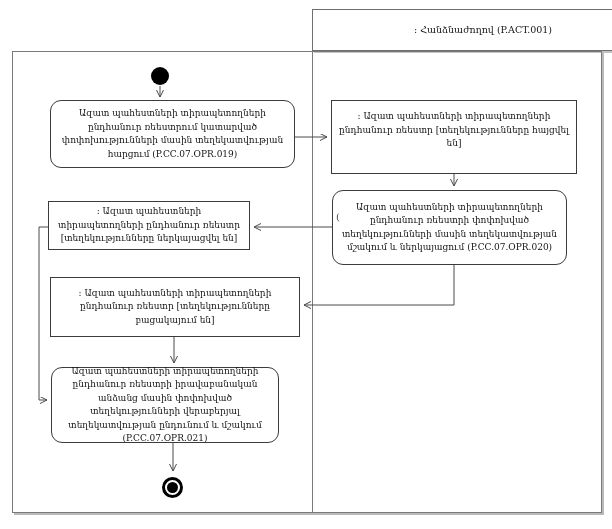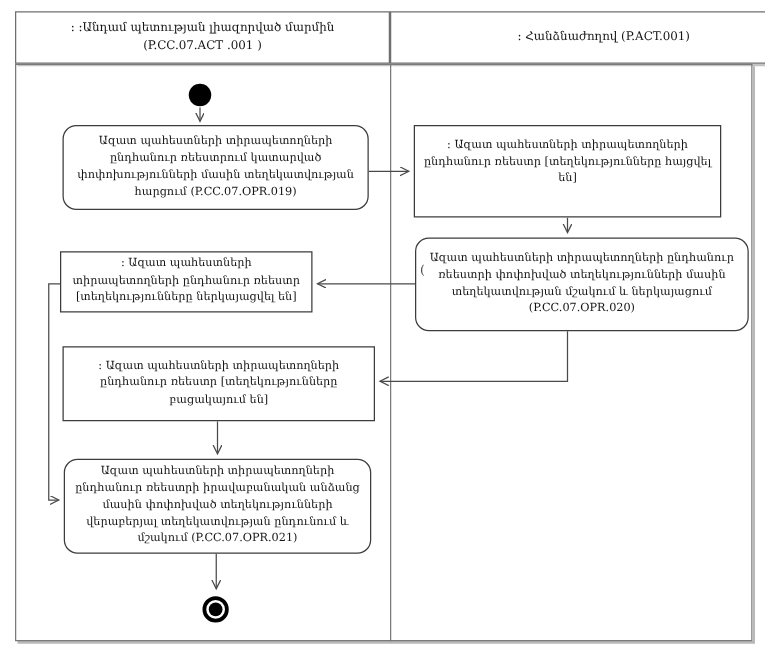--- a/index.html
+++ b/index.html
@@ -28,48 +28,44 @@
   .node{
     position:absolute;box-sizing:border-box;background:#ffffff;border:1px solid #3c3c3c;
     font-size:9px;line-height:1.5;text-align:center;
     display:flex;align-items:center;justify-content:center;
     padding:14px 7px;
   }
   .rounded{border-radius:11px;}
   .top-align{align-items:flex-start;padding-top:9px;}
   .n-l1{left:50px;top:100px;width:245px;height:68px;}
   .n-r1{left:331px;top:100px;width:246px;height:74px;}
-  .n-r2{left:332px;top:190px;width:267px;height:75px;}
+  .n-r2{left:332px;top:190px;width:235px;height:75px;}
   .n-l2{left:48px;top:201px;width:202px;height:49px;}
   .n-l3{left:50px;top:277px;width:250px;height:60px;}
-  .n-l4{left:51px;top:367px;width:246px;height:76px;}
+  .n-l4{left:51px;top:367px;width:228px;height:76px;}
   .initial-node{
     position:absolute;left:151px;top:67px;width:18px;height:18px;border-radius:50%;
     background:#000000;
   }
   .final-node{
     position:absolute;left:162px;top:477px;width:21px;height:21px;border-radius:50%;
     box-sizing:border-box;border:3px solid #000000;background:#ffffff;
     display:flex;align-items:center;justify-content:center;
   }
   .final-inner{width:11px;height:11px;border-radius:50%;background:#000000;}
   .connectors{position:absolute;left:0;top:0;width:612px;height:529px;pointer-events:none;}
   .stray{
     position:absolute;left:336px;top:211px;font-size:10px;color:#4a4a4a;
   }
 </style>
 </head>
 <body>
 
 <div class="page">
 
-  <div class="hdr-cell hdr-left">
-    <div>: :Անդամ պետության լիազորված մարմին</div>
-    <div>(P.CC.07.ACT .001 )</div>
-  </div>
   <div class="hdr-cell hdr-right">
     <div>: Հանձնաժողով (P.ACT.001)</div>
   </div>
 
   <div class="lane-body"></div>
   <div class="lane-divider"></div>
 
   <svg class="connectors" viewBox="0 0 612 529" xmlns="http://www.w3.org/2000/svg">
     <defs>
       <marker id="arr" markerWidth="9" markerHeight="9" refX="7" refY="3.5" orient="auto" markerUnits="userSpaceOnUse">

